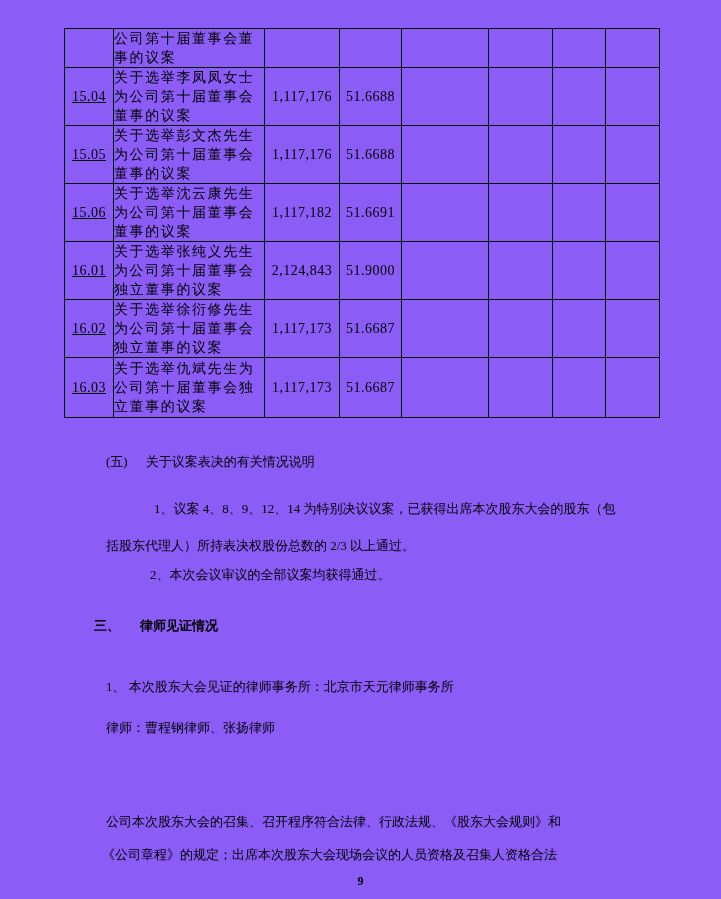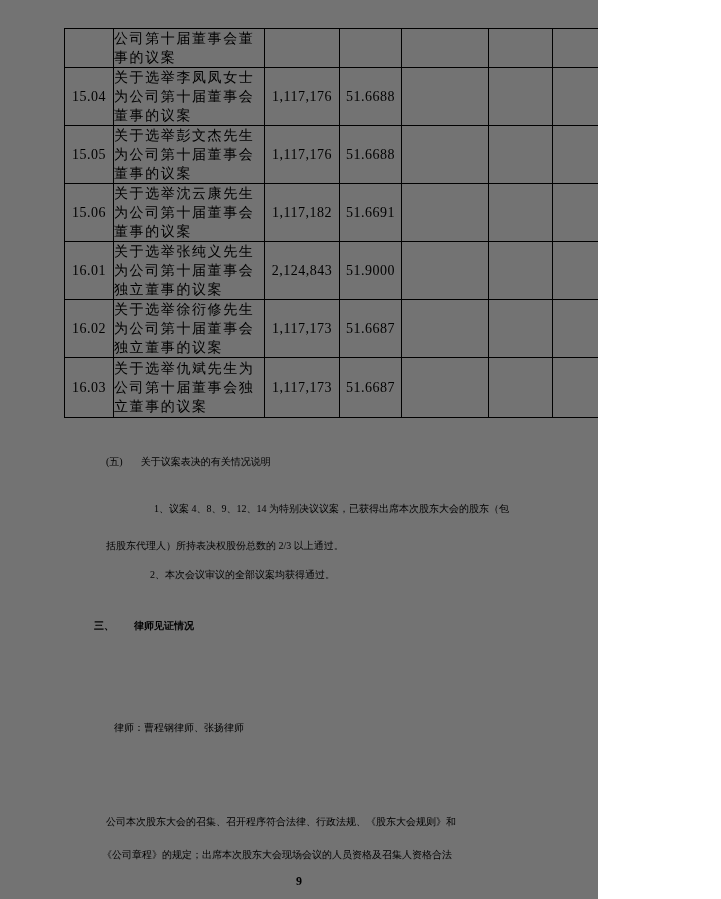--- a/index.html
+++ b/index.html
@@ -1,36 +1,36 @@
 <!DOCTYPE html>
 <html><head>
 <meta charset="utf-8">
 <style>
   html, body { margin:0; padding:0; background:#ffffff; }
   .page {
-    position:relative; width:598px; height:899px;
-    background:#737373; color:#000000;
+    position:relative; width:721px; height:899px;
+    background:#8b5cf6; color:#000000;
     font-family:"Liberation Serif","DejaVu Serif",serif;
     overflow:hidden;
   }
   table.vote-table {
     position:absolute; left:64px; top:28px; width:595px;
     border-collapse:collapse; table-layout:fixed;
     font-size:14px; color:#000000;
   }
   table.vote-table td {
     border:1px solid #000000; padding:0; vertical-align:middle;
     overflow:hidden;
   }
-  td.c-no   { text-align:center; letter-spacing:0.5px; }
+  td.c-no   { text-align:center; letter-spacing:0.5px;text-decoration:underline; }
   td.c-text { padding:0 4px 0 7px; line-height:19px; letter-spacing:1.6px; }
   td.c-num  { text-align:center; letter-spacing:0.5px; }
   .line {
     position:absolute; white-space:nowrap;
-    font-size:10px; line-height:18px; color:#000000;
+    font-size:13px; line-height:18px; color:#000000;
   }
   .sec-label { display:inline-block; }
   .gap18 { margin-right:18px; }
   .gap20 { margin-right:20px; }
   .bold { font-weight:bold; }
   .pageno {
     position:absolute; left:0; right:0; top:874px;
     text-align:center; font-size:12px; font-weight:bold; color:#000000;
   }
 </style>
@@ -129,19 +129,20 @@
   </div>
 
   <div class="line" style="left:106px; top:500px;margin-left:48px;">1、议案 4、8、9、12、14 为特别决议议案，已获得出席本次股东大会的股东（包</div>
   <div class="line" style="left:106px; top:537px;">括股东代理人）所持表决权股份总数的 2/3 以上通过。</div>
   <div class="line" style="left:106px; top:566px;margin-left:44px;">2、本次会议审议的全部议案均获得通过。</div>
 
   <div class="line bold" style="left:94px; top:617px;">
     <span class="sec-label gap20">三、</span><span>律师见证情况</span>
   </div>
 
-  <div class="line" style="left:106px; top:719px;margin-left:8px;">律师：曹程钢律师、张扬律师</div>
+  <div class="line" style="left:106px; top:678px;">1、 本次股东大会见证的律师事务所：北京市天元律师事务所</div>
+  <div class="line" style="left:106px; top:719px;">律师：曹程钢律师、张扬律师</div>
   <div class="line" style="left:106px; top:813px;">公司本次股东大会的召集、召开程序符合法律、行政法规、《股东大会规则》和</div>
   <div class="line" style="left:102px; top:846px;">《公司章程》的规定；出席本次股东大会现场会议的人员资格及召集人资格合法</div>
 
   <div class="pageno">9</div>
 
 </div>
 
 </body></html>

